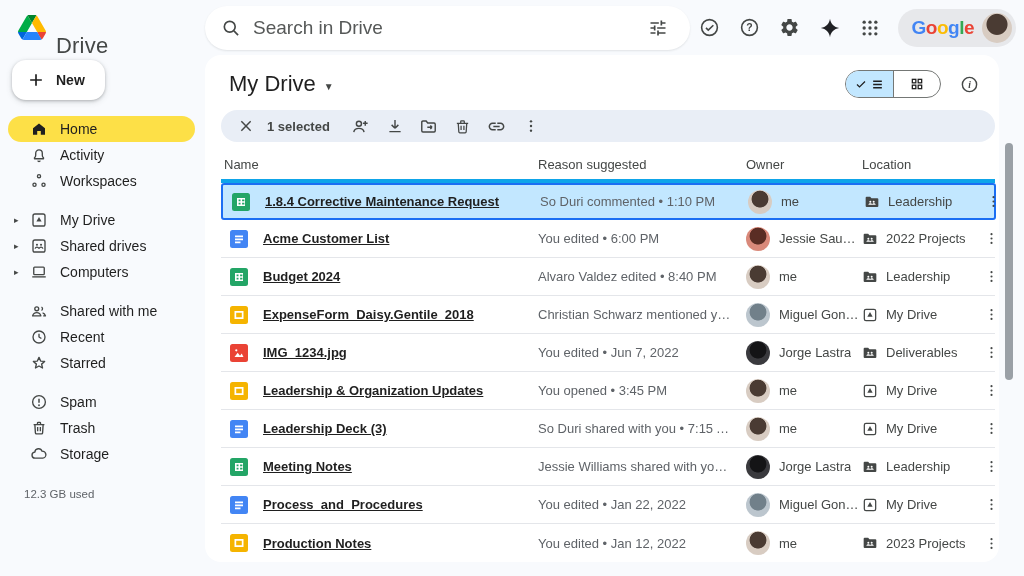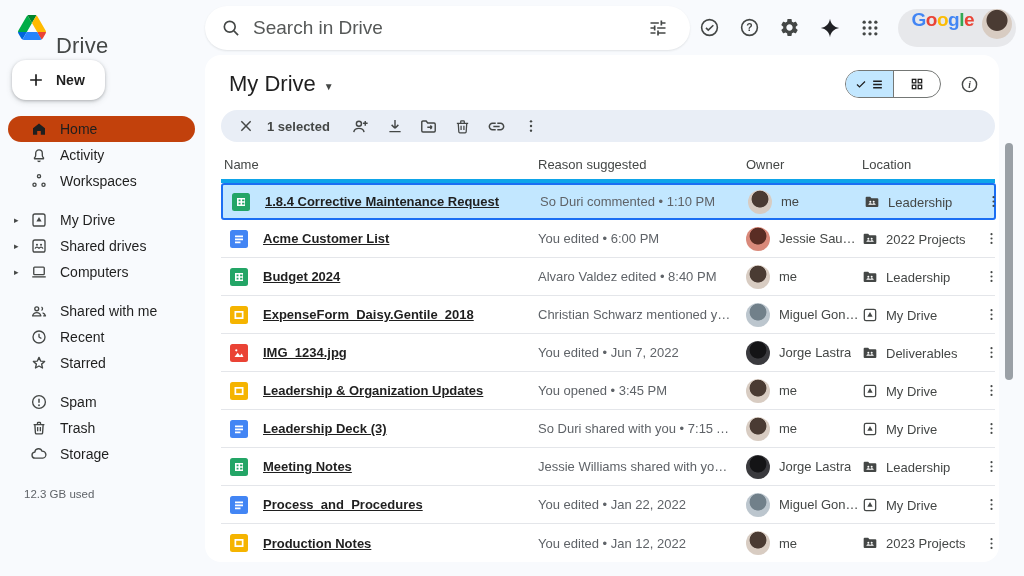--- a/index.html
+++ b/index.html
@@ -23,21 +23,21 @@
   }
   .searchbar input {
     flex:1; border:none; outline:none; font-size:19px; color:#444746;
     background:transparent; font-family:Liberation Sans, sans-serif;
   }
   .searchbar input::placeholder { color:#444746; opacity:.9; }
   .iconbtn { width:40px; height:40px; border-radius:50%; display:flex; align-items:center; justify-content:center; color:#444746; }
   .topbar-right { flex:1; display:flex; align-items:center; justify-content:flex-end; gap:0; padding-right:8px; }
   .topbar-right .iconbtn { margin-left:0; }
   .google-pill {
-    height:38px; background:#E7E8EB; border-radius:19px; display:flex; align-items:flex-start;
+    height:38px; background:#E7E8EB; border-radius:19px; display:flex; align-items:center;
     gap:8px; padding:0 4px 0 14px; margin-left:8px;
   }
   .google-logo { font-size:19px; font-weight:bold; letter-spacing:-.5px; }
   .avatar-circle { width:30px; height:30px; border-radius:50%; }
 
   
   .content { flex:1; display:flex; min-height:0; position:relative; }
   .sidebar { width:205px; flex:none; padding-top:5px; }
   .new-btn {
     margin-left:12px; height:40px; background:#fff; border-radius:14px;
@@ -46,21 +46,21 @@
     box-shadow:0 1px 3px rgba(60,64,67,.3), 0 2px 6px rgba(60,64,67,.15);
     margin-bottom:16px;
   }
   .side-group { margin-bottom:13px; }
   .side-item {
     height:26px; display:flex; align-items:center; gap:12px;
     margin:0 10px 0 8px; padding-left:22px; border-radius:14px;
     font-size:14px; color:#1F1F1F; position:relative; cursor:pointer;
   }
   .side-item .chev { position:absolute; left:6px; font-size:9px; color:#444746; }
-  .side-item.active { background:#c2410c; }
+  .side-item.active { background:#fde047; }
   .side-icon { width:18px; height:18px; color:#444746; flex:none; }
   .storage-used { font-size:11.5px; color:#5F6368; padding:8px 0 0 24px; }
 
   
   .main-wrap { flex:1; padding:0 25px 14px 0; min-width:0; }
   .card { width:100%; height:100%; background:#fff; border-radius:16px; display:flex; flex-direction:column; overflow:hidden; }
   .card-head { display:flex; align-items:center; justify-content:space-between; padding:13px 14px 8px 24px; }
   .page-title { font-size:22px; color:#1F1F1F; display:flex; align-items:center; gap:8px; cursor:pointer; }
   .page-title .caret { font-size:10px; color:#444746; margin-top:4px; }
   .head-right { display:flex; align-items:center; gap:12px; }
@@ -94,21 +94,21 @@
     background:#C2E7FF; border:2px solid #1B6EF3; border-radius:3px; height:37px;
     margin-right:-1px;
   }
   .cell { overflow:hidden; white-space:nowrap; text-overflow:ellipsis; }
   .ficon { width:18px; height:18px; margin-left:9px; }
   .fname { font-size:13px; font-weight:bold; color:#1F1F1F; padding:0 12px 0 6px;text-decoration:underline; }
   .reason { font-size:13px; color:#5F6368; padding-right:14px; }
   .owner-cell { display:flex; align-items:center; gap:9px; font-size:13px; color:#444746; }
   .owner-avatar { width:24px; height:24px; border-radius:50%; flex:none; }
   .owner-name { overflow:hidden; white-space:nowrap; text-overflow:ellipsis; }
-  .loc-cell { display:flex; align-items:flex-end; gap:8px; font-size:13px; color:#444746; }
+  .loc-cell { display:flex; align-items:center; gap:8px; font-size:13px; color:#444746; }
   .loc-icon { width:16px; height:16px; color:#444746; flex:none; }
   .dots-btn { width:28px; height:28px; border-radius:50%; color:#444746; font-size:15px; justify-self:center; display:flex; align-items:center; justify-content:center; }
 
   .scrollbar { position:absolute; right:11px; top:88px; width:8px; height:237px; background:#9AA0A6; border-radius:4px; }
 </style>
 </head>
 <body>
 
 <div class="topbar">
   <div class="brand">

